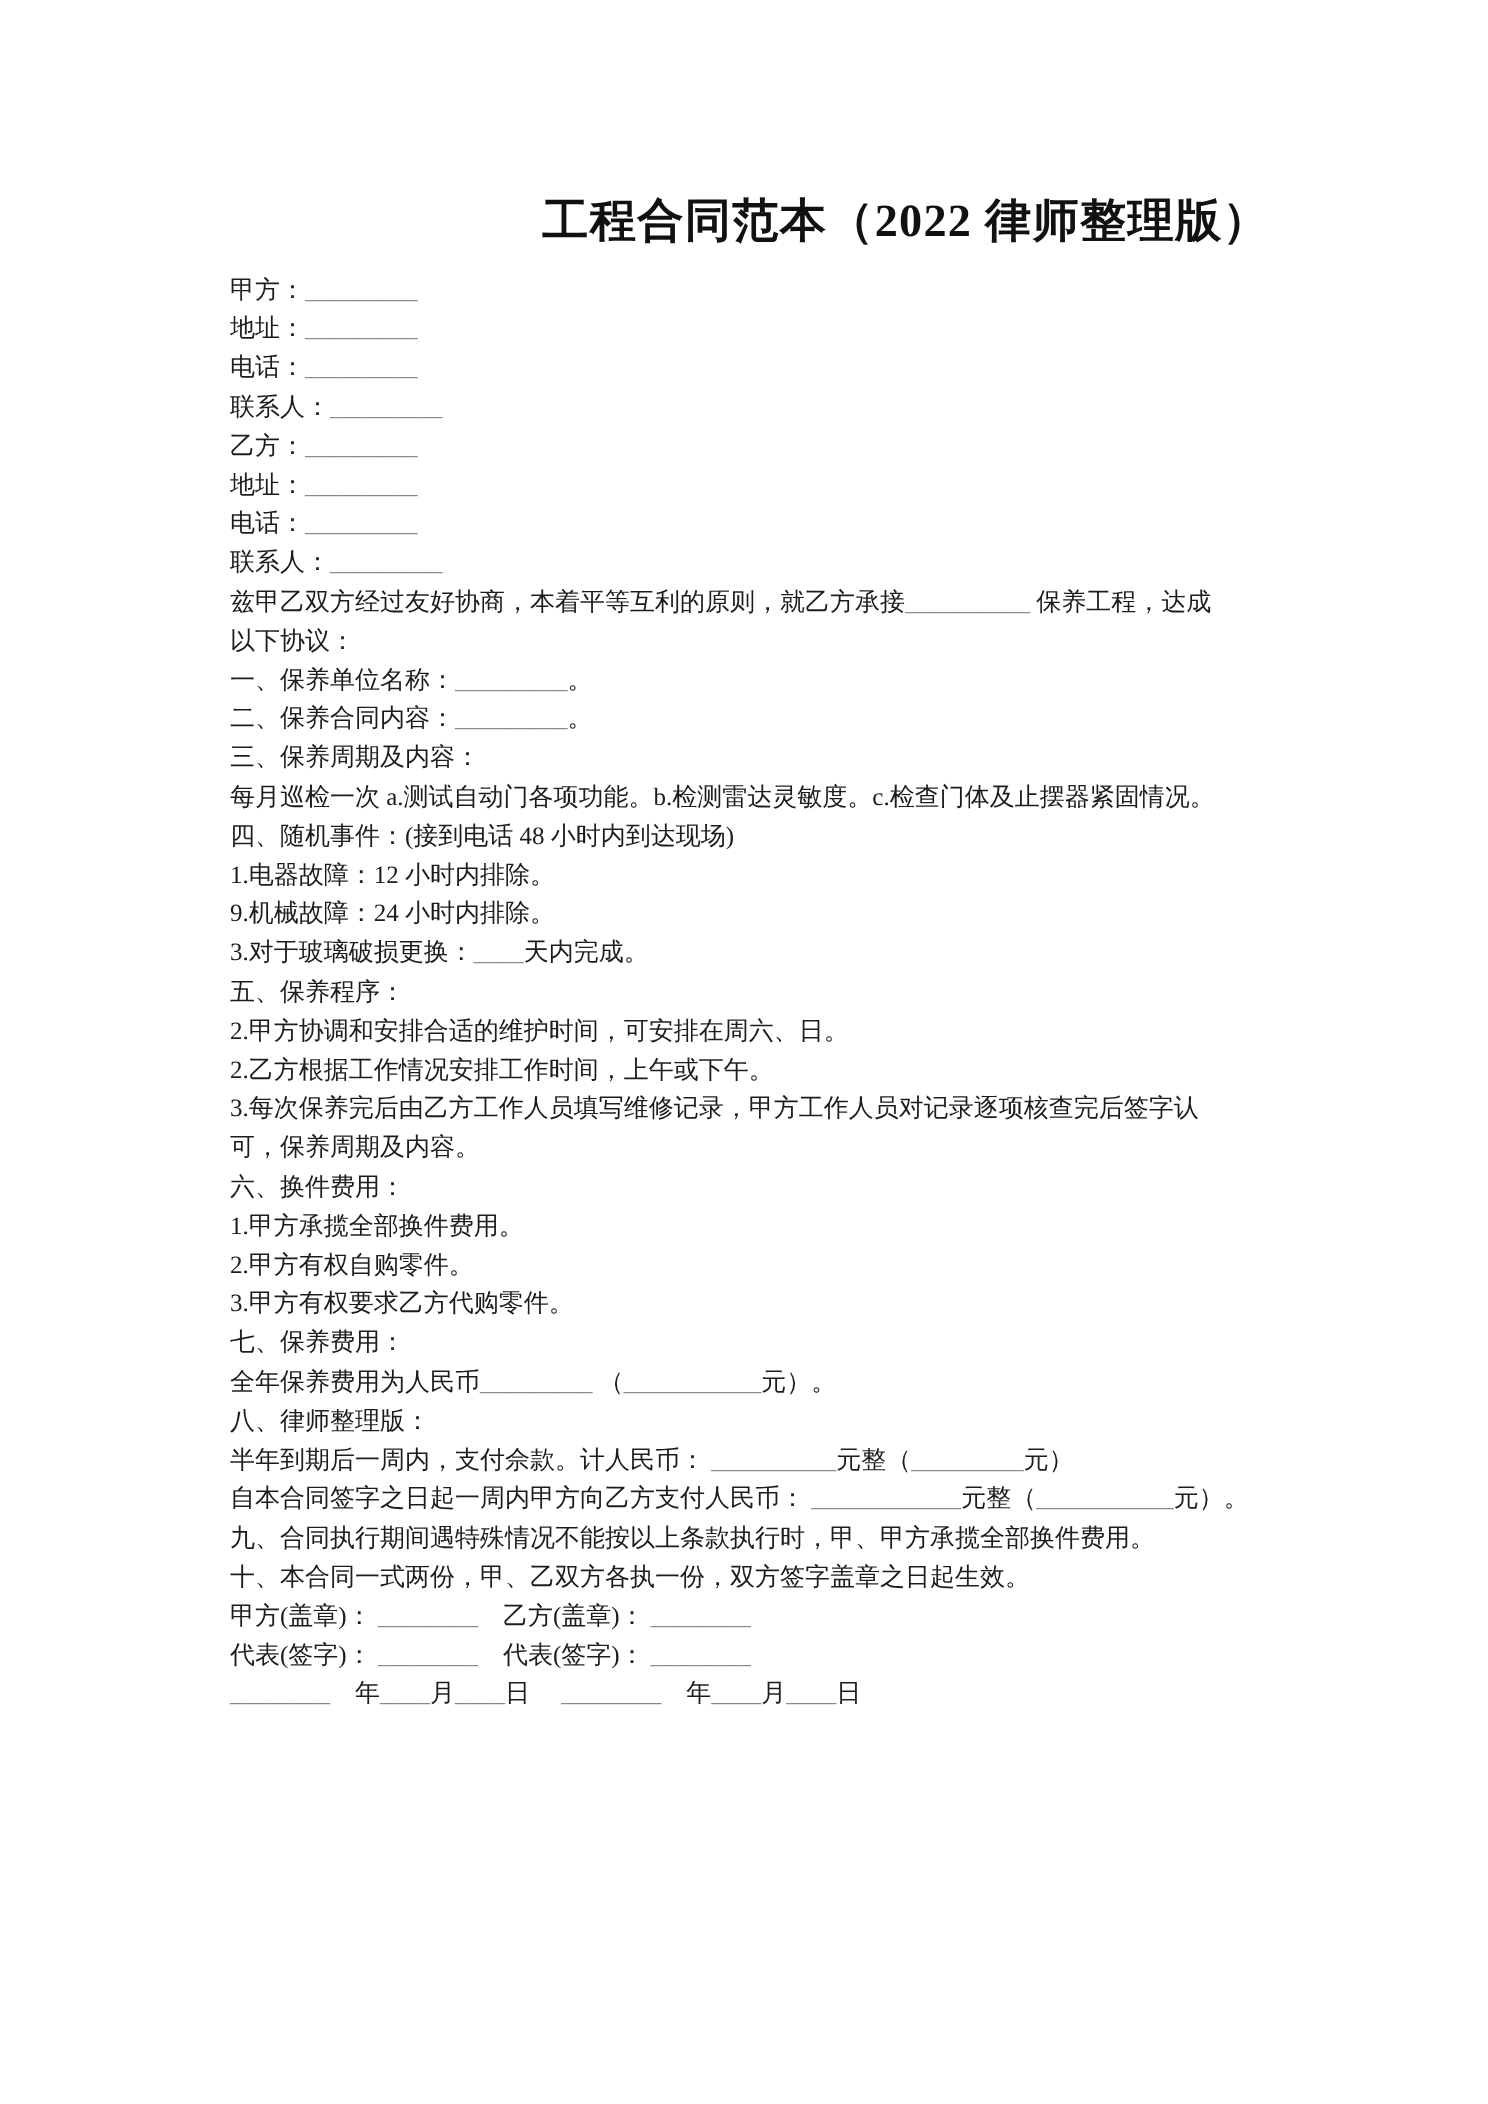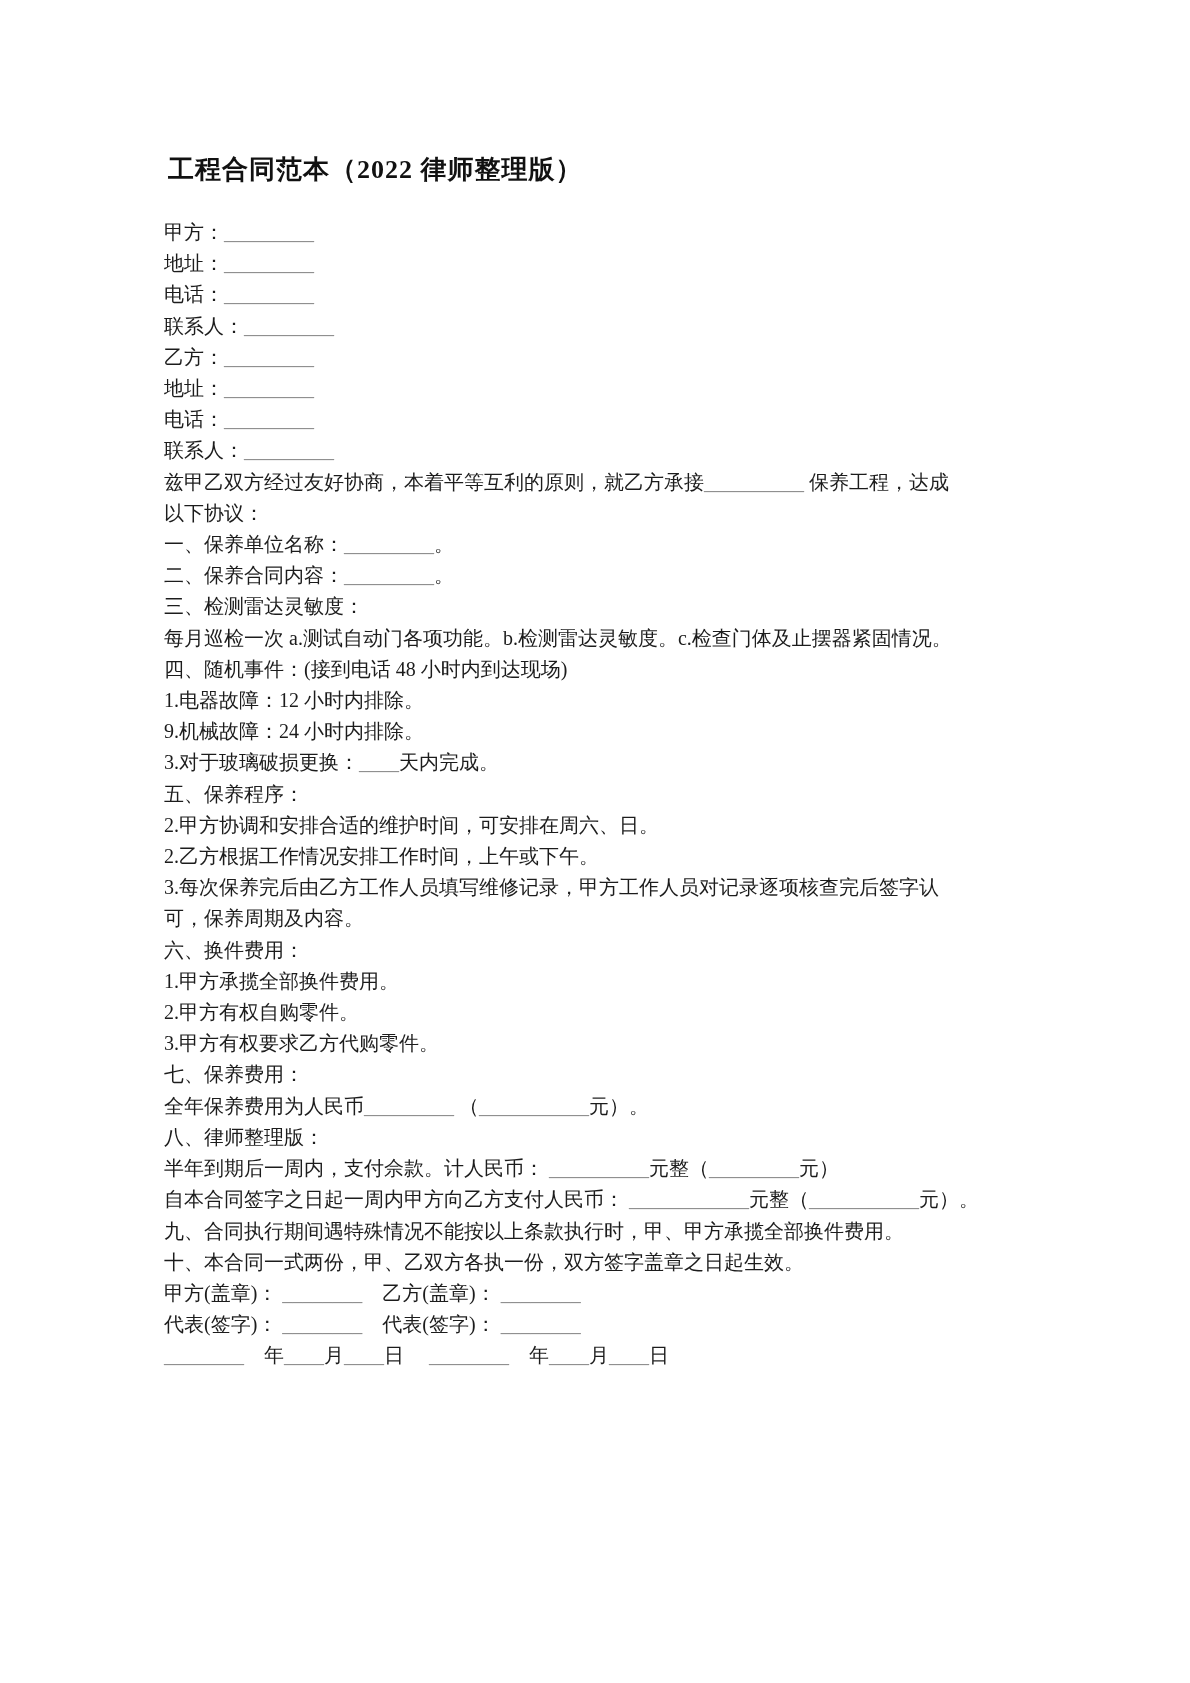--- a/index.html
+++ b/index.html
@@ -11,31 +11,31 @@
     font-family: "Liberation Serif", "DejaVu Serif", serif;
     color: #1c1c1c;
     overflow: hidden;
   }
   .doc-title {
     position: absolute;
     top: 152px;
     left: 168px;
     width: 848px;
     margin: 0;
-    text-align: left;
-    font-size: 26px;
+    text-align: right;
+    font-size: 37px;
     font-weight: bold;
     letter-spacing: 1px;
     white-space: nowrap;
     color: #111111;
   }
   .content {
     position: absolute;
     top: 217px;
-    left: 164px;
+    left: 184px;
     width: 880px;
   }
   .line {
     margin: 0;
     font-size: 20px;
     line-height: 31.2px;
     white-space: pre;
     color: #1c1c1c;
   }
   .blank { color: #8a8a8a; }
@@ -51,21 +51,21 @@
     <p class="line">电话：<span class="blank">_________</span></p>
     <p class="line">联系人：<span class="blank">_________</span></p>
     <p class="line">乙方：<span class="blank">_________</span></p>
     <p class="line">地址：<span class="blank">_________</span></p>
     <p class="line">电话：<span class="blank">_________</span></p>
     <p class="line">联系人：<span class="blank">_________</span></p>
     <p class="line">兹甲乙双方经过友好协商，本着平等互利的原则，就乙方承接<span class="blank">__________</span> 保养工程，达成</p>
     <p class="line">以下协议：</p>
     <p class="line">一、保养单位名称：<span class="blank">_________</span>。</p>
     <p class="line">二、保养合同内容：<span class="blank">_________</span>。</p>
-    <p class="line">三、检测雷达灵敏度：</p>
+    <p class="line">三、保养周期及内容：</p>
     <p class="line">每月巡检一次 a.测试自动门各项功能。b.检测雷达灵敏度。c.检查门体及止摆器紧固情况。</p>
     <p class="line">四、随机事件：(接到电话 48 小时内到达现场)</p>
     <p class="line">1.电器故障：12 小时内排除。</p>
     <p class="line">9.机械故障：24 小时内排除。</p>
     <p class="line">3.对于玻璃破损更换：<span class="blank">____</span>天内完成。</p>
     <p class="line">五、保养程序：</p>
     <p class="line">2.甲方协调和安排合适的维护时间，可安排在周六、日。</p>
     <p class="line">2.乙方根据工作情况安排工作时间，上午或下午。</p>
     <p class="line">3.每次保养完后由乙方工作人员填写维修记录，甲方工作人员对记录逐项核查完后签字认</p>
     <p class="line">可，保养周期及内容。</p>

